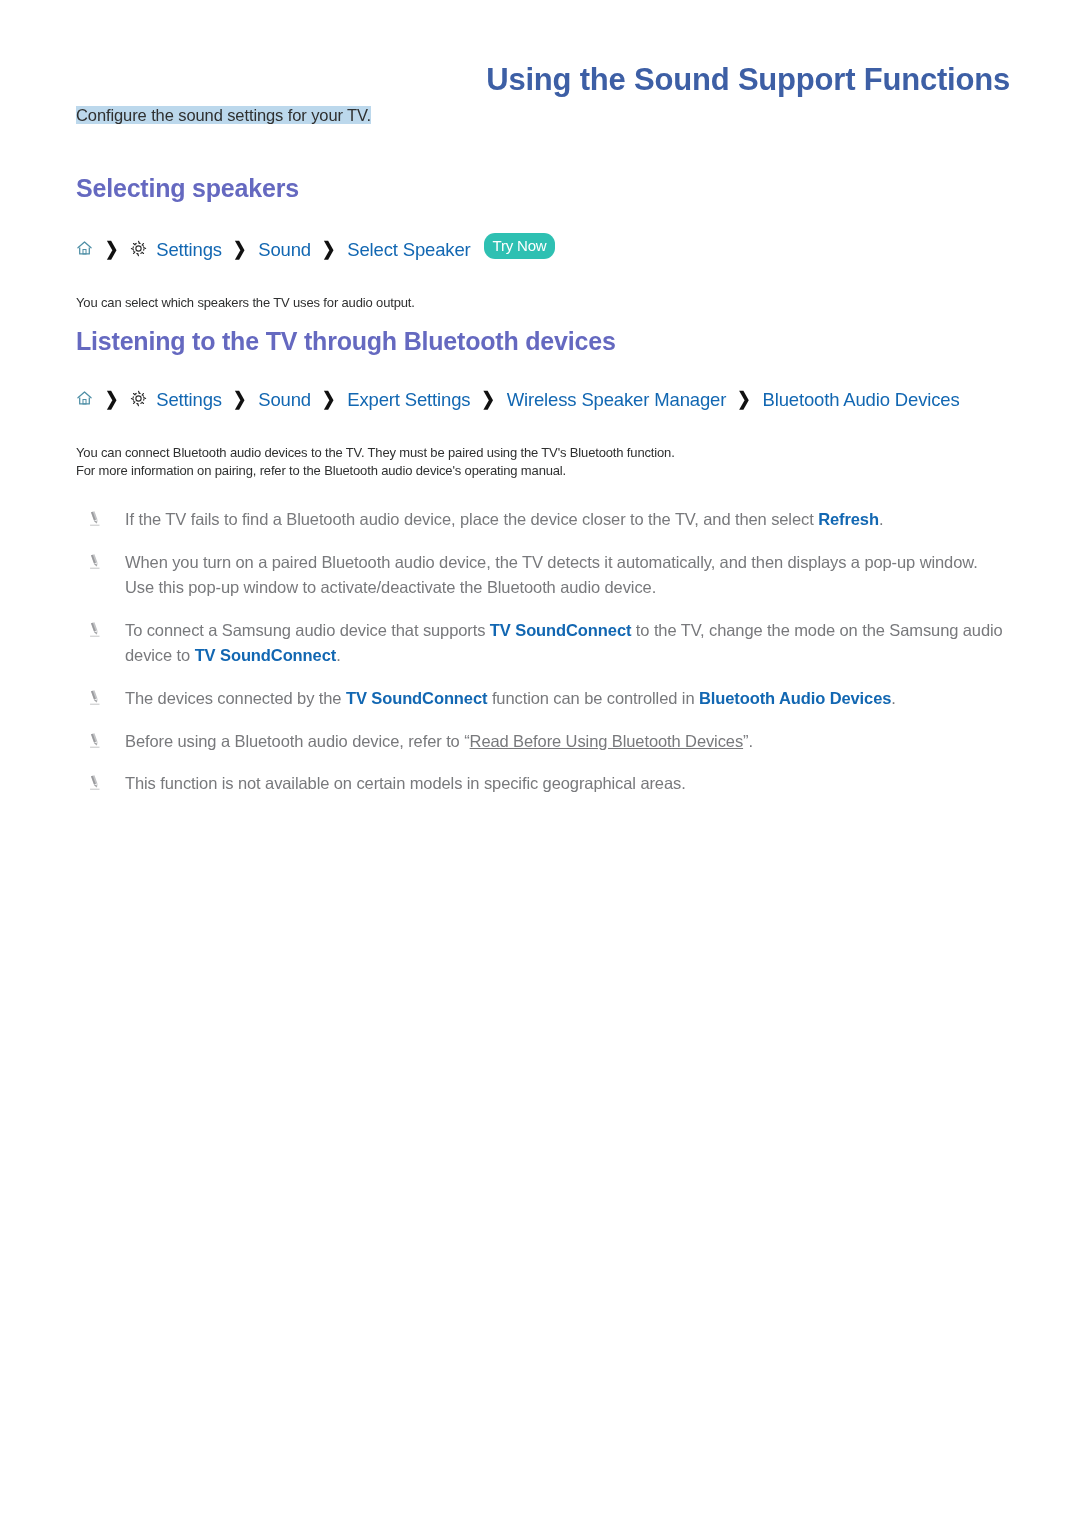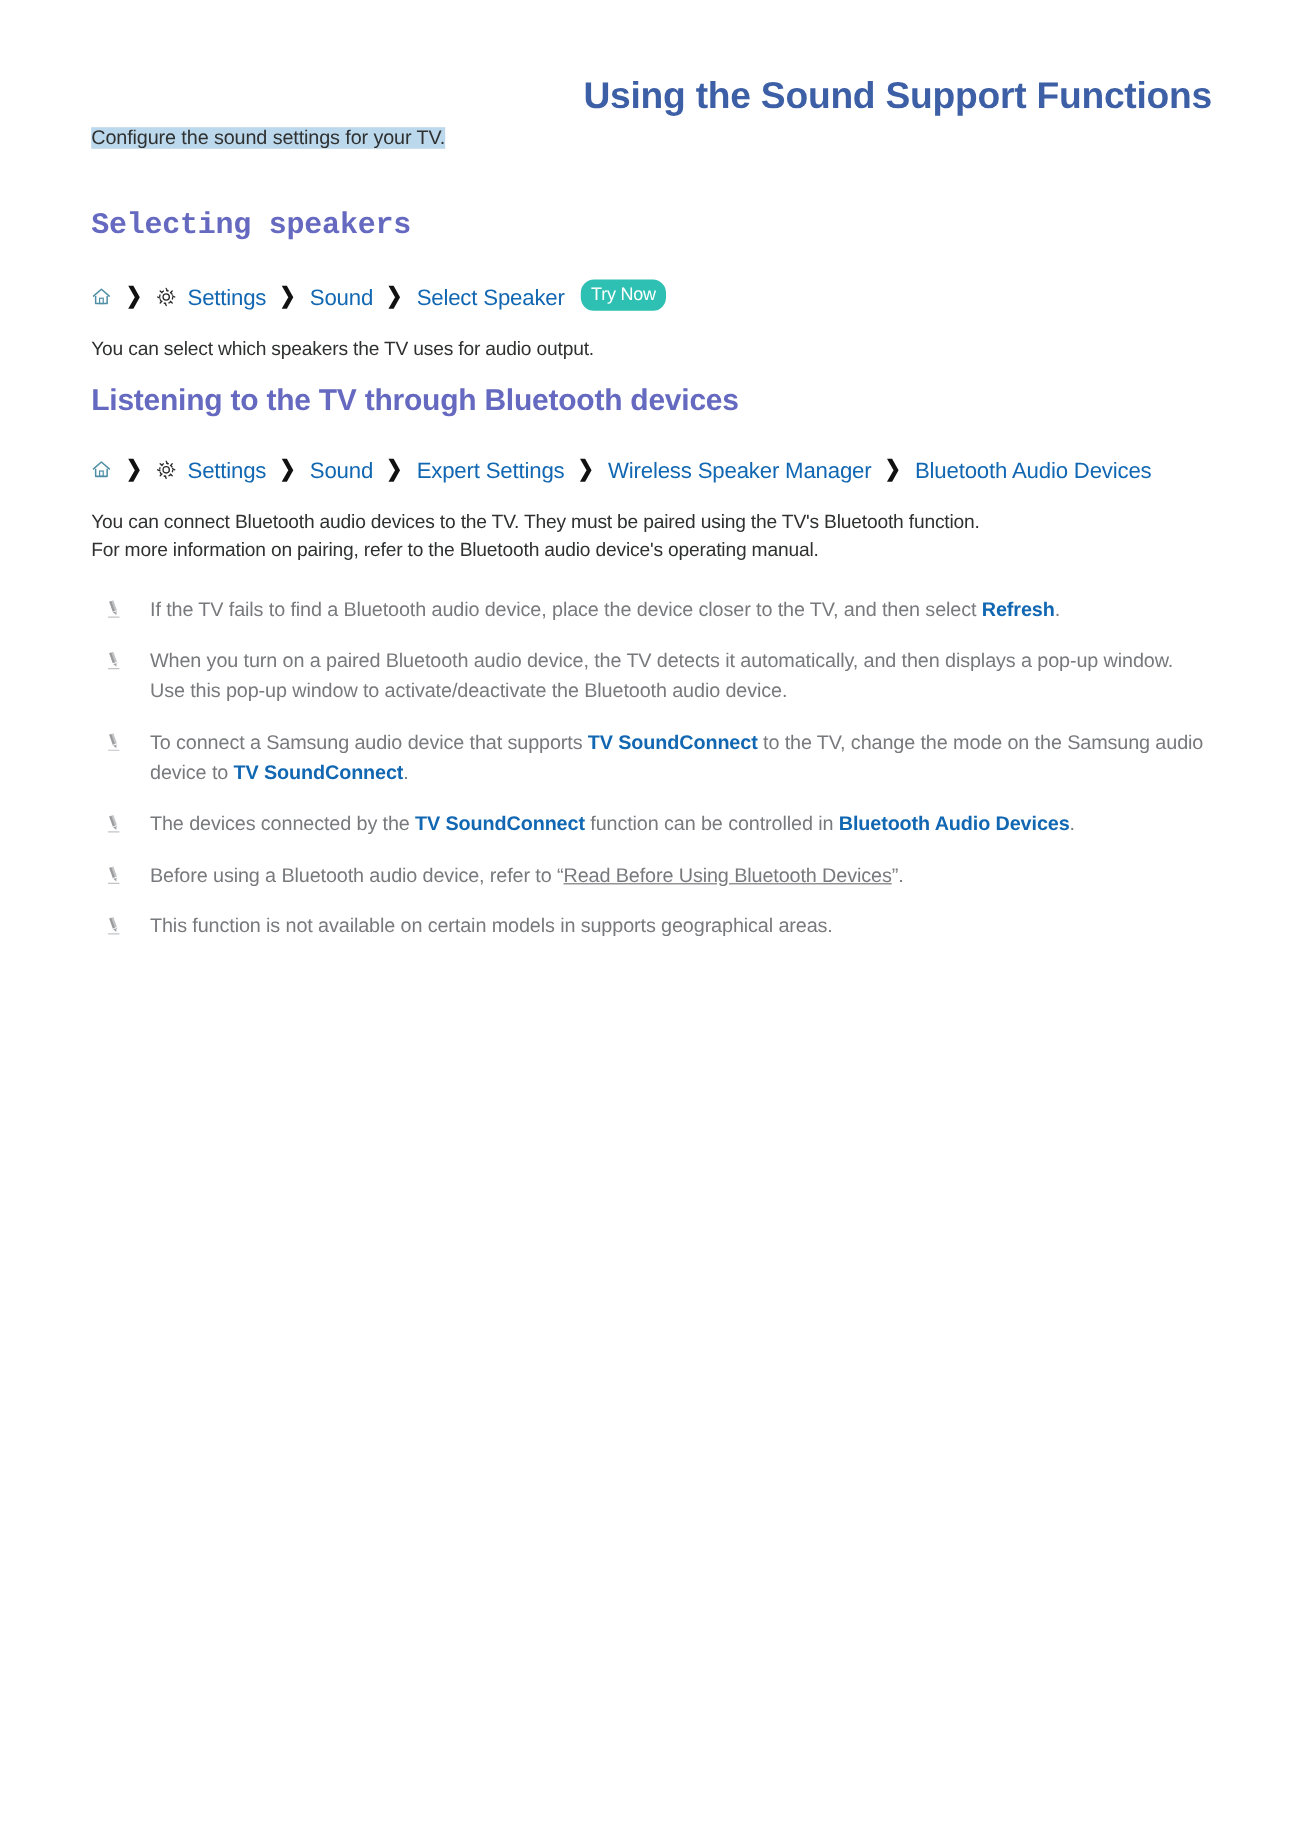--- a/index.html
+++ b/index.html
@@ -47,21 +47,21 @@
 
   
   .section-heading {
     font-size: 25px;
     font-weight: bold;
     color: #6569c0;
     letter-spacing: -0.2px;
     line-height: 1.2;
     margin: 0;
   }
-  .h-selecting { margin-top: 46px; font-family: Liberation Mono, monospace; }
+  .h-selecting { margin-top: 46px; }
   .h-listening { }
 
   
   .breadcrumb {
     margin-top: 30px;
     font-size: 18.5px;
     color: #1267b2;
     line-height: 1.25;
     letter-spacing: -0.15px;
     display: block;
@@ -102,22 +102,22 @@
     line-height: 1;
     padding: 5px 9px 6px 9px;
     border-radius: 11px;
     margin-left: 8px;
     vertical-align: 3px;
     letter-spacing: -0.2px;
   }
 
   
   .body-text {
-    margin-top: 20px;
-    font-size: 16px;
+    margin-top: 33px;
+    font-size: 13px;
     color: #2f3030;
     line-height: 1.45;
     letter-spacing: -0.15px;
     max-width: 945px;
   }
 
   
   .note-list {
     margin-top: 26px;
     padding: 0;
@@ -269,16 +269,16 @@
             </g>
             <path d="M4.5 18.0 L15.0 18.0" stroke="#c2c3c5" stroke-width="1.1" fill="none"></path>
           </svg></span><span>Before using a Bluetooth audio device, refer to “</span><span class="lnk-underline">Read Before Using Bluetooth Devices</span><span>”.</span></li>
       <li class="note-item"><span class="icon-pencil"><svg viewBox="0 0 20 20" width="18" height="18" aria-hidden="true">
             <g transform="rotate(-20 10 10)">
               <path d="M8.0 2.6 L12.0 2.6 L12.0 13.0 L10.0 16.4 L8.0 13.0 Z" fill="#c2c3c5"></path>
               <path d="M8.0 2.6 L10.0 2.6 L10.0 13.0 L10.0 16.4 L8.0 13.0 Z" fill="#9a9b9e"></path>
               <path d="M8.0 12.9 L12.0 12.9" stroke="#ffffff" stroke-width="0.9" fill="none"></path>
             </g>
             <path d="M4.5 18.0 L15.0 18.0" stroke="#c2c3c5" stroke-width="1.1" fill="none"></path>
-          </svg></span><span>This function is not available on certain models in supports geographical areas.</span></li>
+          </svg></span><span>This function is not available on certain models in specific geographical areas.</span></li>
     </ul>
 
 </div>
 
 </body></html>

